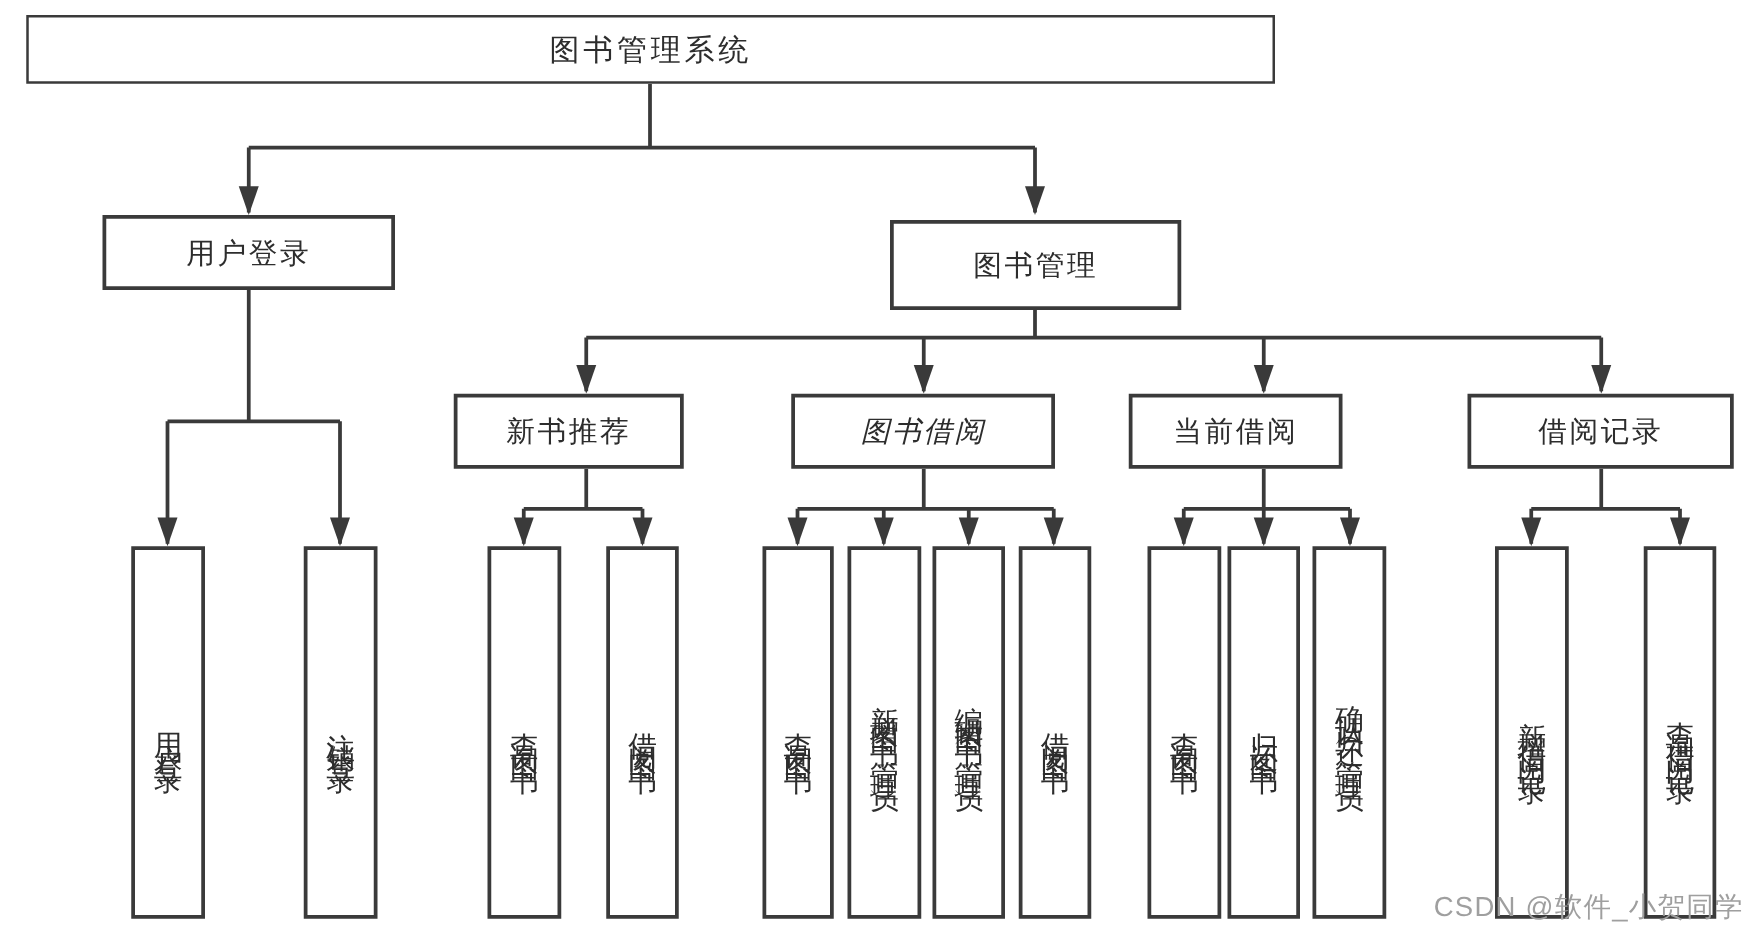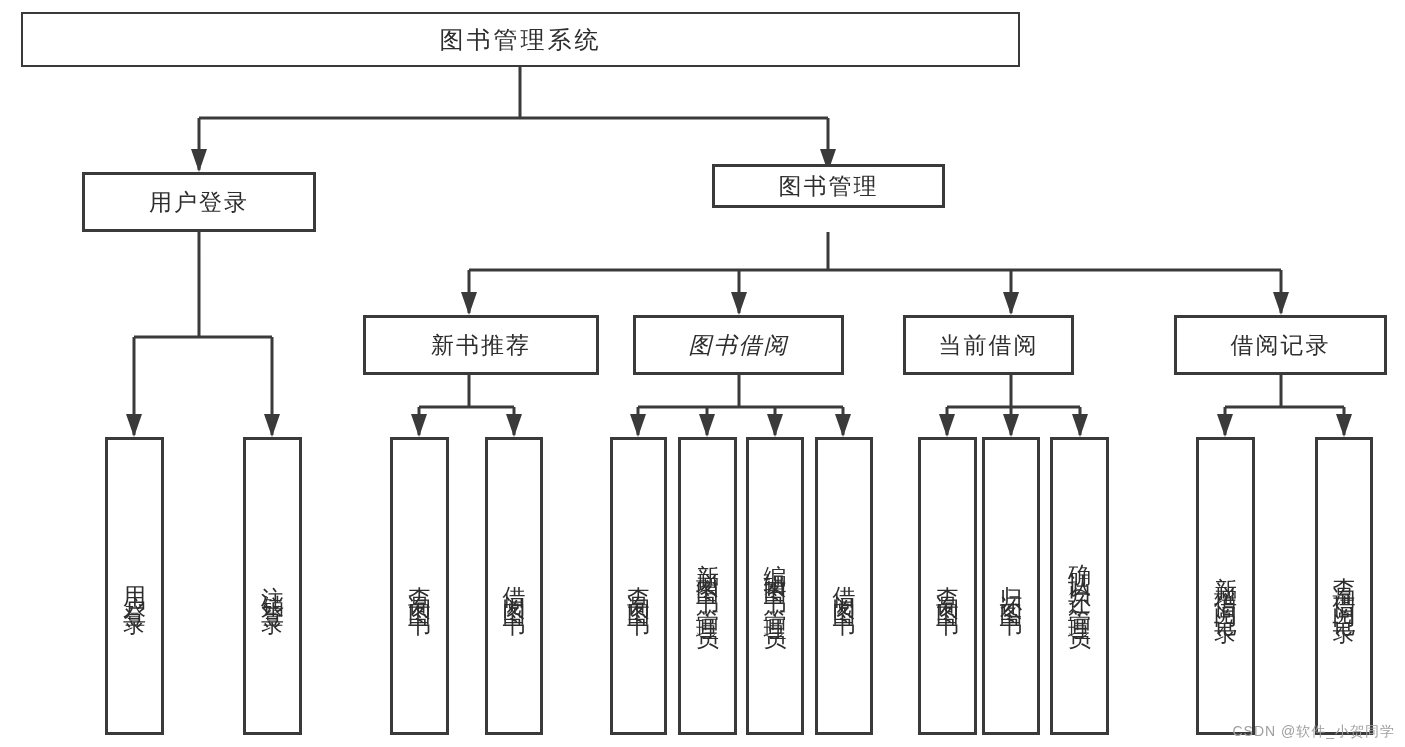--- a/index.html
+++ b/index.html
@@ -41,21 +41,21 @@
     letter-spacing: 9px;
     font-size: 23px;
     white-space: normal;
     line-height: 1;
   }
   .watermark {
     position: absolute;
     right: 10px;
     bottom: 6px;
     color: #9f9f9f;
-    font-size: 14px;
+    font-size: 22px;
     letter-spacing: 1px;
     pointer-events: none;
   }
 </style>
 </head>
 <body>
 
 <div class="canvas">
 
   <svg class="wires" viewBox="0 0 1405 747" xmlns="http://www.w3.org/2000/svg">
@@ -87,23 +87,23 @@
       <polygon points="1003,414 1019,414 1011,437"></polygon>
       <polygon points="1072,414 1088,414 1080,437"></polygon>
       <polygon points="1217,414 1233,414 1225,437"></polygon>
       <polygon points="1336,414 1352,414 1344,437"></polygon>
     </g>
   </svg>
 
   <div class="node root-node" style="left:21px; top:12px; width:999px; height:55px;">图书管理系统</div>
 
   <div class="node" style="left:82px; top:172px; width:234px; height:60px;">用户登录</div>
-  <div class="node" style="left:712px; top:164px; width:233px; height:44px;font-family:Liberation Mono, monospace;">图书管理</div>
+  <div class="node" style="left:712px; top:176px; width:233px; height:72px;font-family:Liberation Mono, monospace;">图书管理</div>
 
-  <div class="node" style="left:363px; top:315px; width:236px; height:60px;">新书推荐</div>
+  <div class="node" style="left:363px; top:315px; width:184px; height:60px;">新书推荐</div>
   <div class="node" style="left:633px; top:315px; width:211px; height:60px;font-style:italic;">图书借阅</div>
   <div class="node" style="left:903px; top:315px; width:171px; height:60px;">当前借阅</div>
   <div class="node" style="left:1174px; top:315px; width:213px; height:60px;">借阅记录</div>
 
   <div class="node vnode" style="left:105px; top:437px; width:59px; height:298px;">用户登录</div>
   <div class="node vnode" style="left:243px; top:437px; width:59px; height:298px;">注销登录</div>
 
   <div class="node vnode" style="left:390px; top:437px; width:59px; height:298px;">查询图书</div>
   <div class="node vnode" style="left:485px; top:437px; width:58px; height:298px;">借阅图书</div>
 

